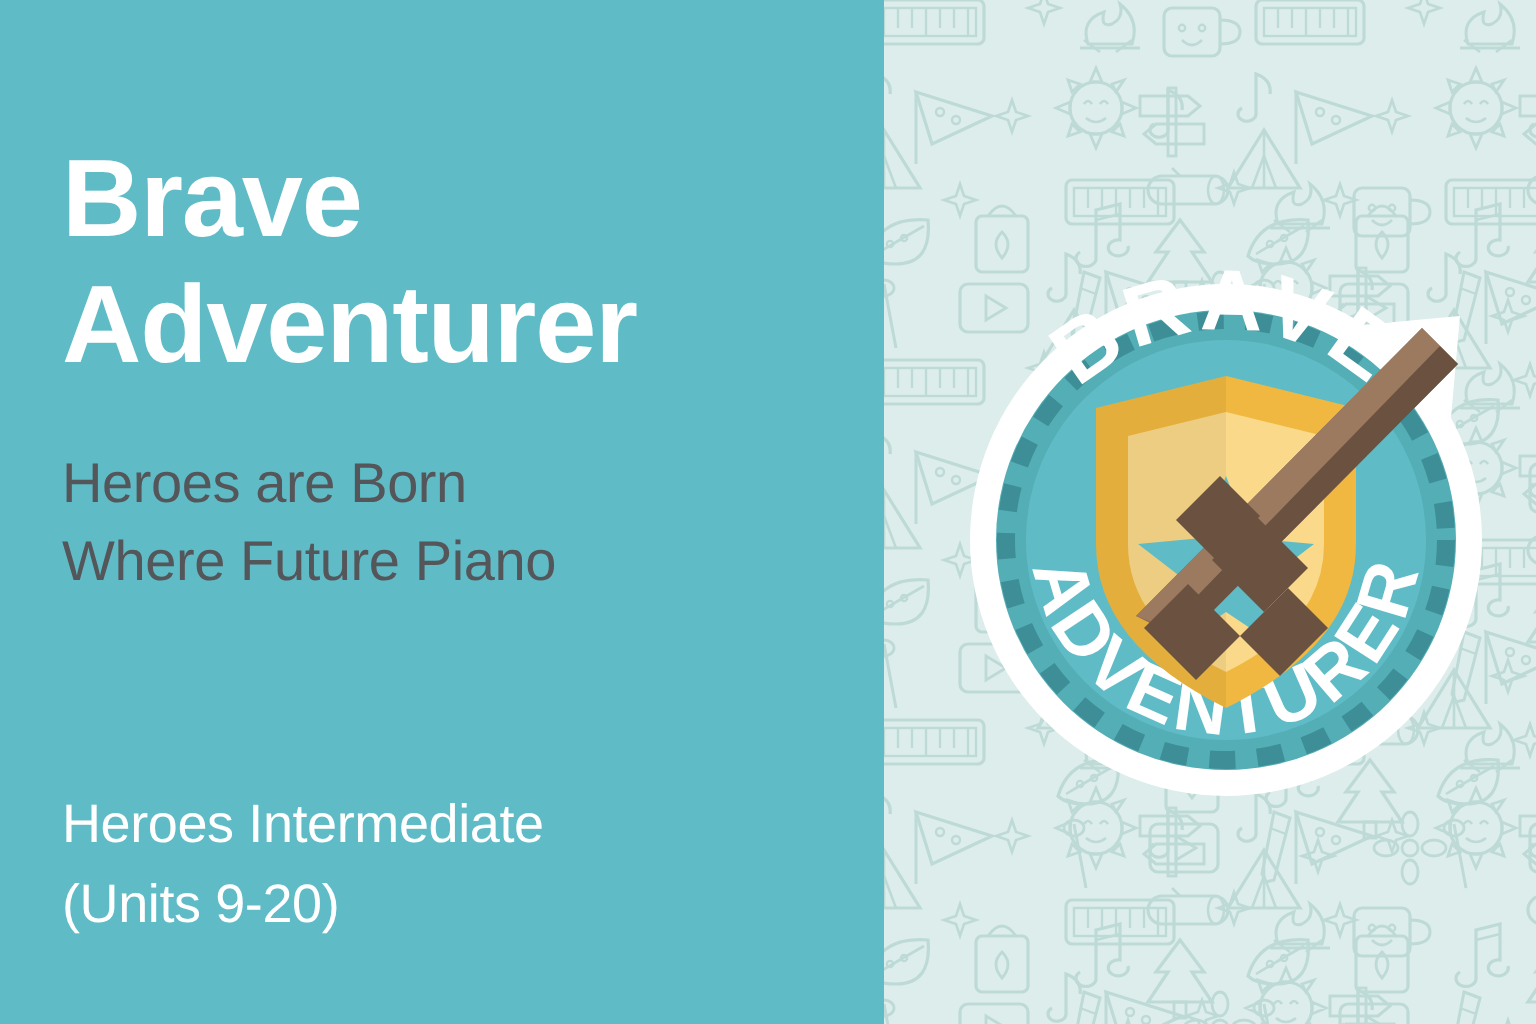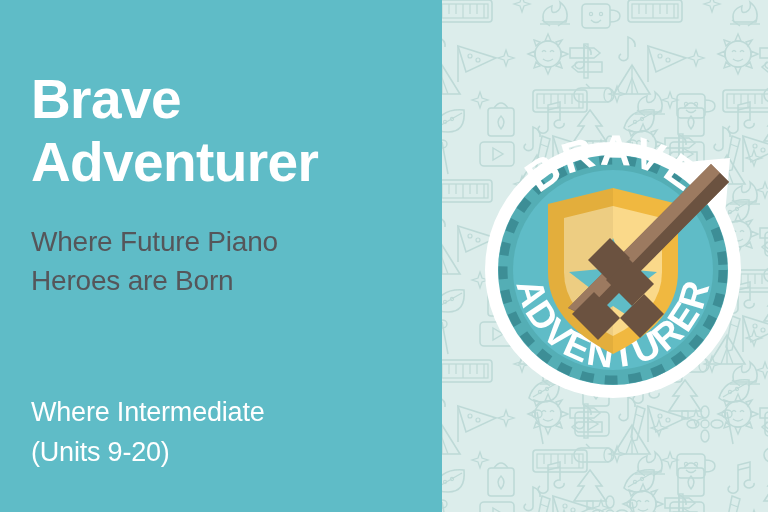--- a/index.html
+++ b/index.html
@@ -110,26 +110,26 @@
 <div id="card">
 
   <div class="left-panel">
 
     <div class="title-block">
       <div class="title-line">Brave</div>
       <div class="title-line">Adventurer</div>
     </div>
 
     <div class="tagline-block">
+      <div class="tagline-line">Heroes are Born</div>
       <div class="tagline-line">Where Future Piano</div>
-      <div class="tagline-line">Heroes are Born</div>
     </div>
 
     <div class="level-block">
-      <div class="level-line">Where Intermediate</div>
+      <div class="level-line">Heroes Intermediate</div>
       <div class="level-line">(Units 9-20)</div>
     </div>
 
   </div>
 
   <div class="right-panel">
     <svg class="doodle-pattern" viewBox="0 0 380 540">
       <defs>
         <g id="d-piano">
           <rect x="0" y="0" width="54" height="22" rx="3" fill="none" stroke="#BCD9D6" stroke-width="1.6"></rect>

